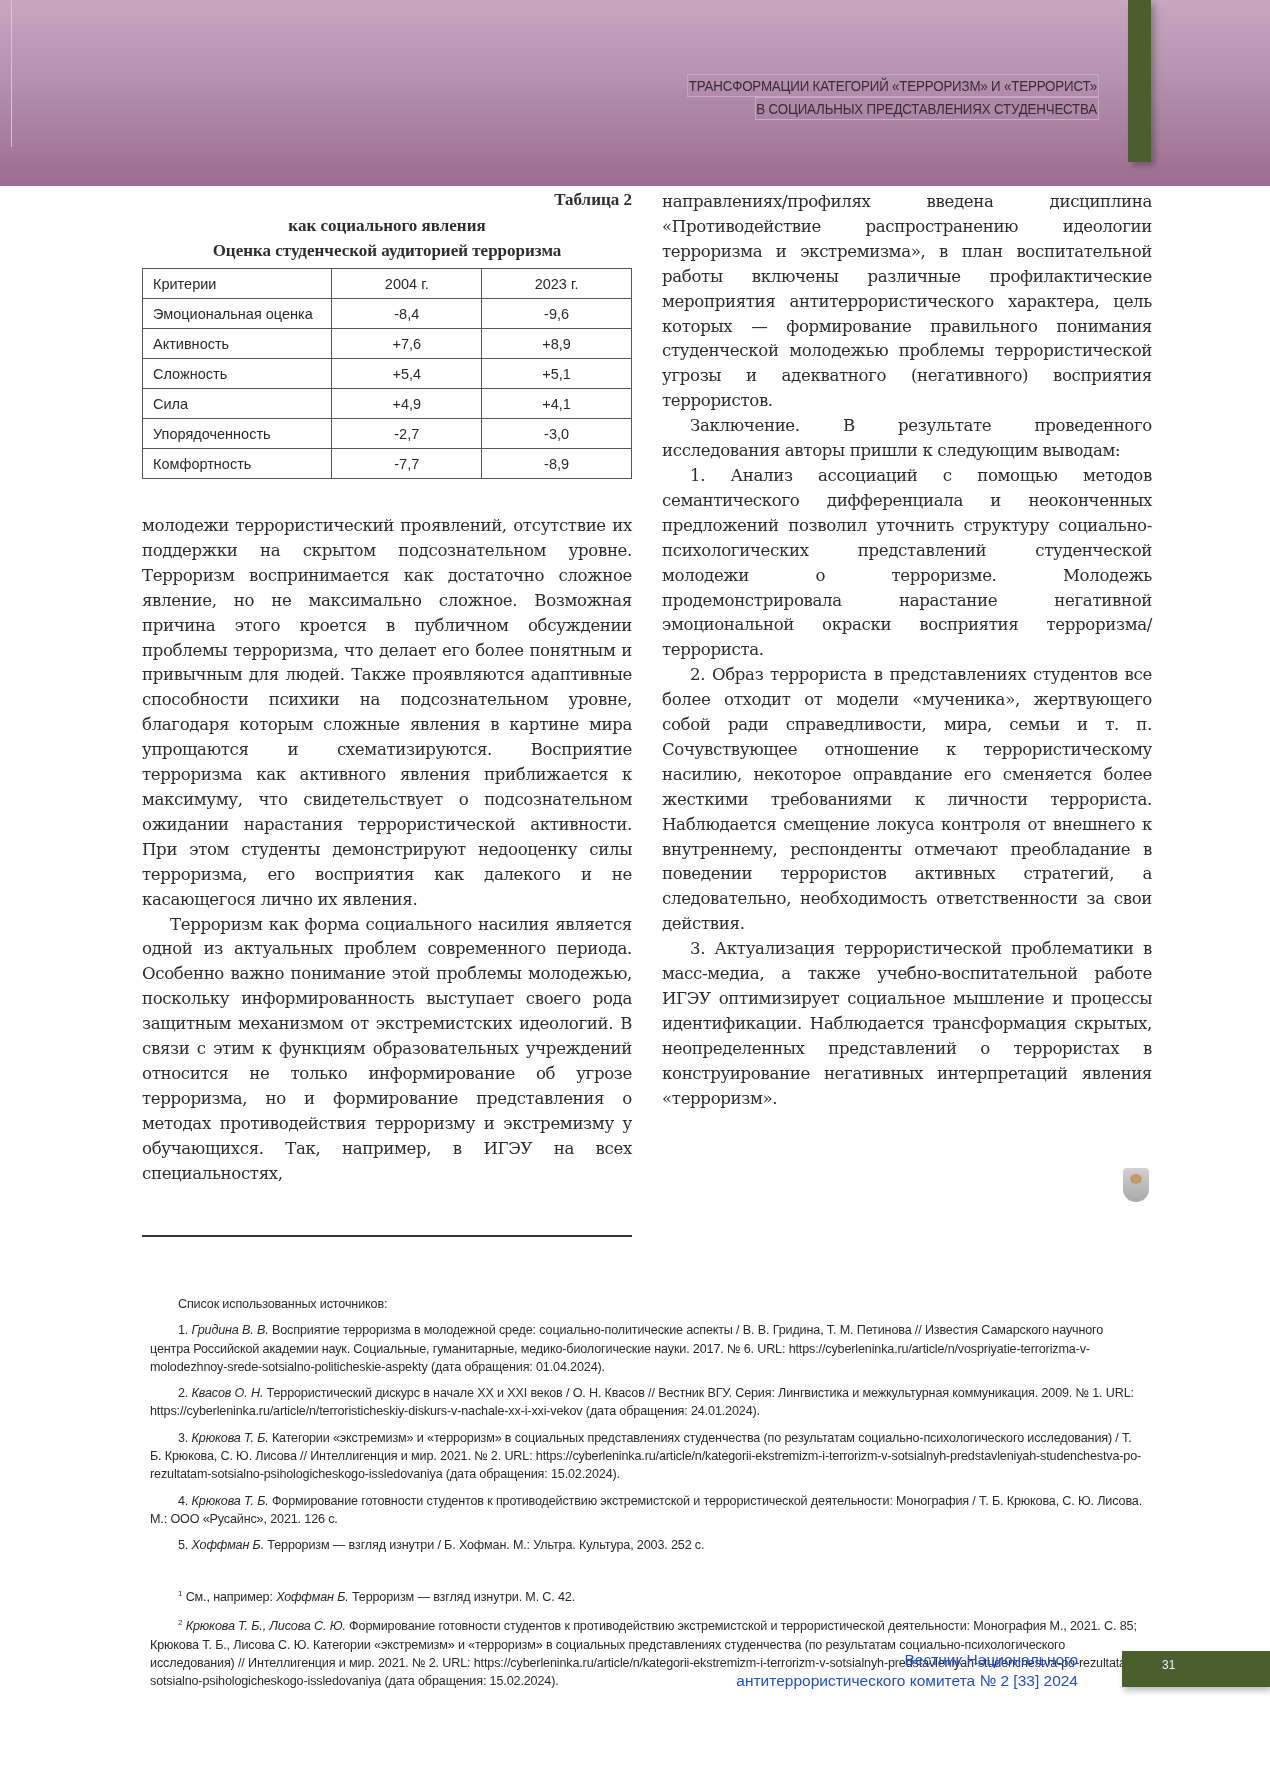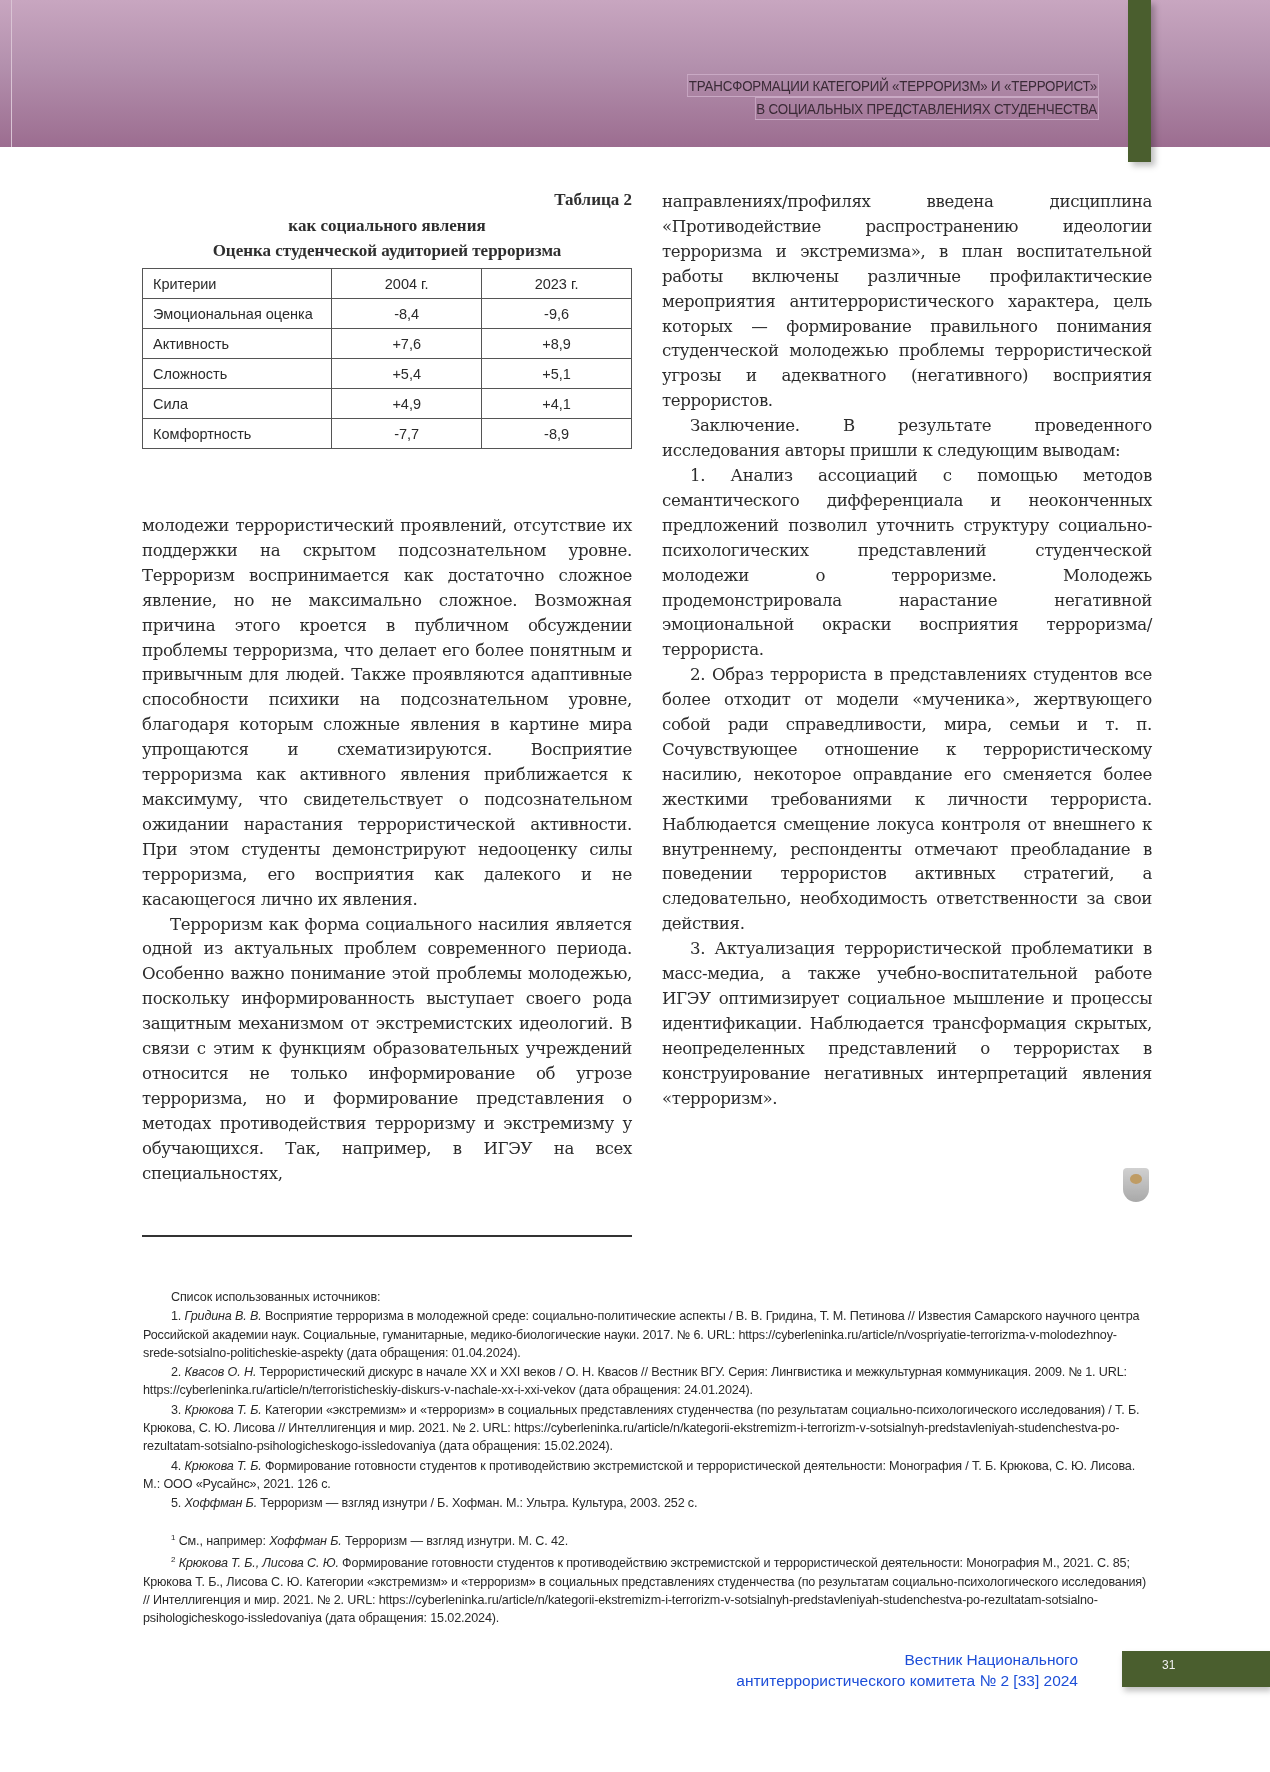--- a/index.html
+++ b/index.html
@@ -2,21 +2,21 @@
 <html><head>
 <meta charset="utf-8">
 <style>
   html, body { margin: 0; padding: 0; }
   body {
     width: 1270px; height: 1772px; position: relative; overflow: hidden;
     background: #ffffff; color: #2a2a2a;
     font-family: "DejaVu Serif", serif;
   }
   .header-band {
-    position: absolute; left: 0; top: 0; width: 1270px; height: 147px;
+    position: absolute; left: 0; top: 0; width: 1270px; height: 186px;
     background: linear-gradient(to bottom, #c8a6c0 0%, #b390ad 45%, #9c6d90 100%);
   }
   .header-band .thin-line {
     position: absolute; left: 11px; top: 0; width: 1px; height: 147px; background: #d9c3d4;
   }
   .running-title {
     position: absolute; right: 171px; top: 74px; text-align: right;
     font-family: "Liberation Sans", sans-serif; font-size: 15.5px; line-height: 21px;
     color: #3a2a36; letter-spacing: -0.2px; transform: scaleX(0.86); transform-origin: right center;
   }
@@ -57,21 +57,21 @@
   }
   .emblem .eagle { position: absolute; left: 7px; top: 6px; width: 12px; height: 10px; border-radius: 50%; background: #b58b4a; }
 
   .rule { position: absolute; left: 142px; top: 1235px; width: 490px; height: 2px; background: #333; }
 
   .refs {
     position: absolute; left: 142px; top: 1287px; width: 1010px;
     font-family: "Liberation Sans", sans-serif; font-size: 12.6px; line-height: 18.3px; color: #2a2a2a;
     letter-spacing: -0.15px;
   }
-  .refs p { margin: 1px; text-indent: 28px; }
+  .refs p { margin: 8px; text-indent: 28px; }
   .refs .gap { height: 14px; }
   .refs i { font-style: italic; }
   .refs sup { font-size: 8px; }
 
   .footer-journal {
     position: absolute; right: 192px; top: 1649px; text-align: right;
     font-family: "Liberation Sans", sans-serif; font-size: 15.5px; line-height: 21px; color: #1d4ed8;
     font-weight: 300;
   }
   .page-tab {
@@ -128,20 +128,25 @@
       <td>Сложность</td>
       <td class="c">+5,4</td>
       <td class="c">+5,1</td>
     </tr>
     <tr>
       <td>Сила</td>
       <td class="c">+4,9</td>
       <td class="c">+4,1</td>
     </tr>
     <tr>
+      <td>Упорядоченность</td>
+      <td class="c">-2,7</td>
+      <td class="c">-3,0</td>
+    </tr>
+    <tr>
       <td>Комфортность</td>
       <td class="c">-7,7</td>
       <td class="c">-8,9</td>
     </tr>
   </tbody>
 </table>
 
 <div class="body-text left-text">
   <p>молодежи террористический проявлений, отсутствие их поддержки на скрытом подсознательном уровне. Терроризм воспринимается как достаточно сложное явление, но не максимально сложное. Возможная причина этого кроется в публичном обсуждении проблемы терроризма, что делает его более понятным и привычным для людей. Также проявляются адаптивные способности психики на подсознательном уровне, благодаря которым сложные явления в картине мира упрощаются и схематизируются. Восприятие терроризма как активного явления приближается к максимуму, что свидетельствует о подсознательном ожидании нарастания террористической активности. При этом студенты демонстрируют недооценку силы терроризма, его восприятия как далекого и не касающегося лично их явления.</p>
   <p class="ind">Терроризм как форма социального насилия является одной из актуальных проблем современного периода. Особенно важно понимание этой проблемы молодежью, поскольку информированность выступает своего рода защитным механизмом от экстремистских идеологий. В связи с этим к функциям образовательных учреждений относится не только информирование об угрозе терроризма, но и формирование представления о методах противодействия терроризму и экстремизму у обучающихся. Так, например, в ИГЭУ на всех специальностях,</p>

